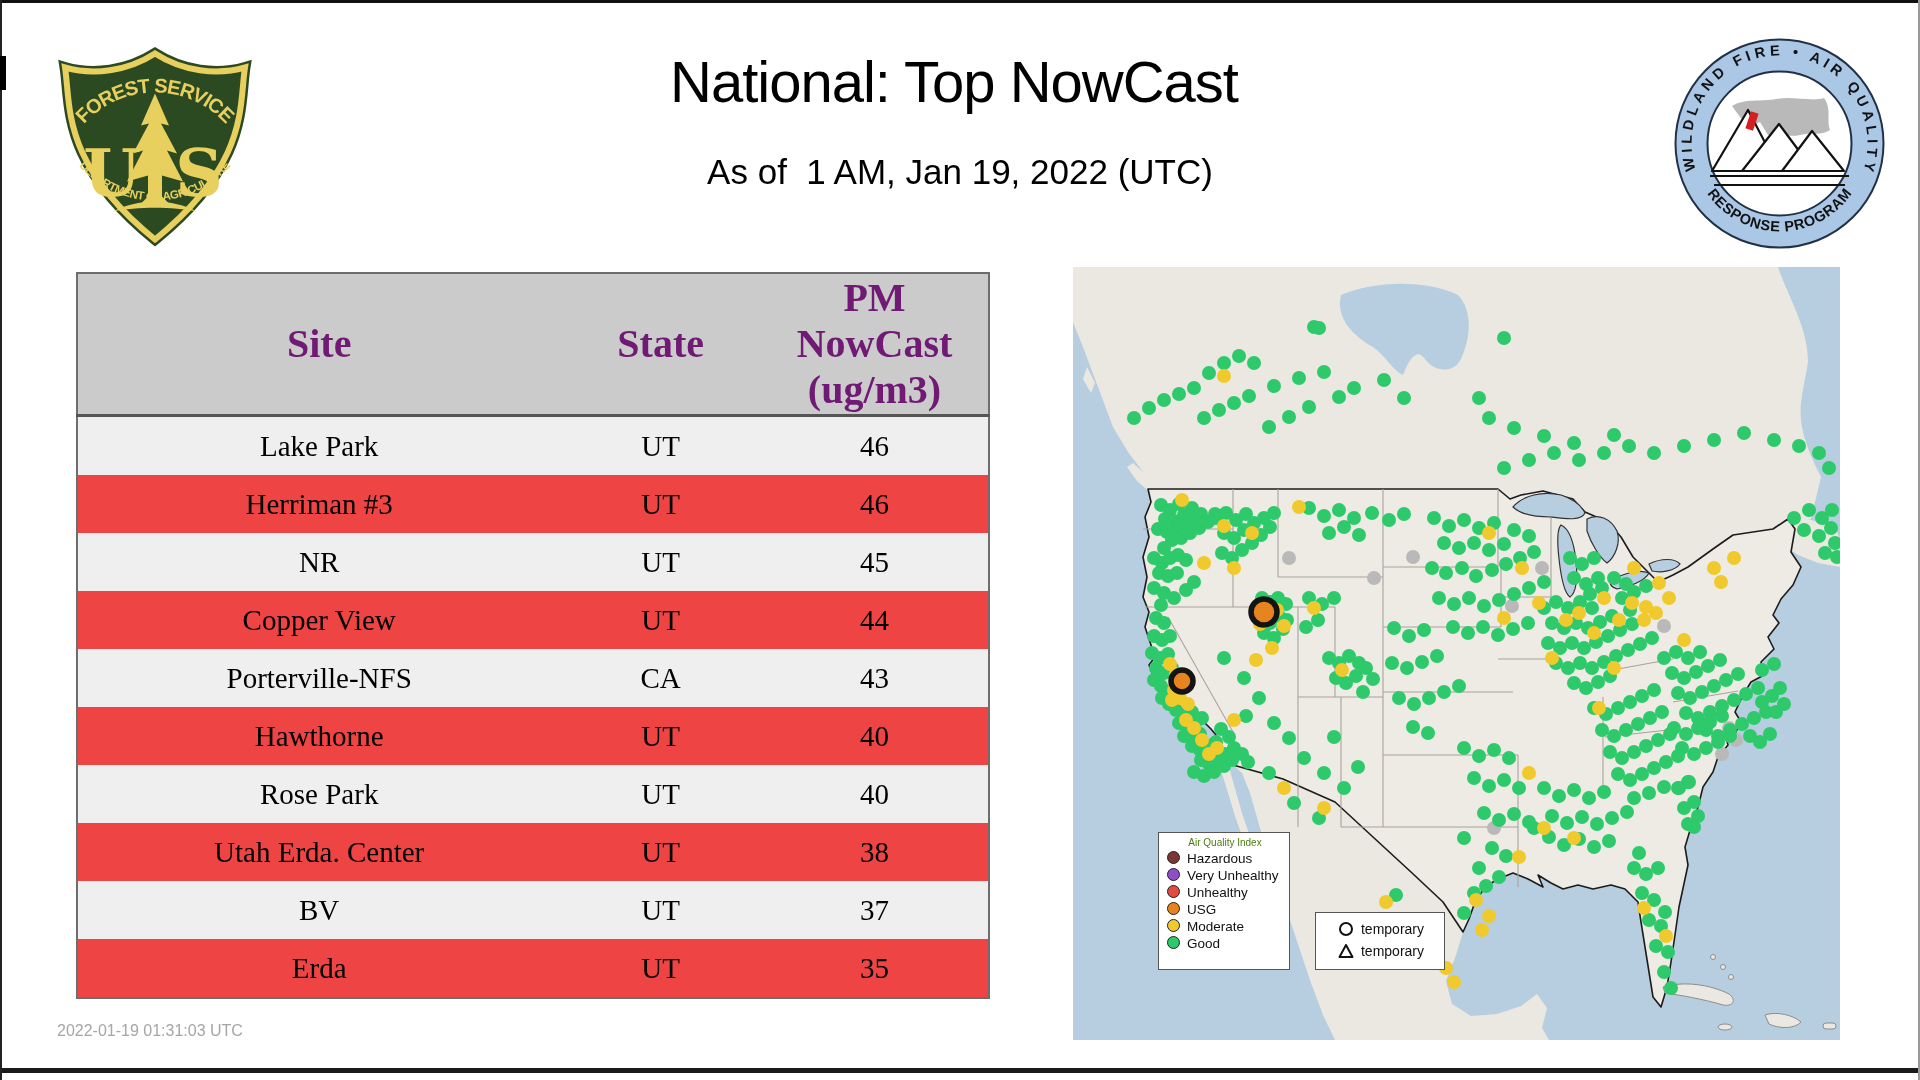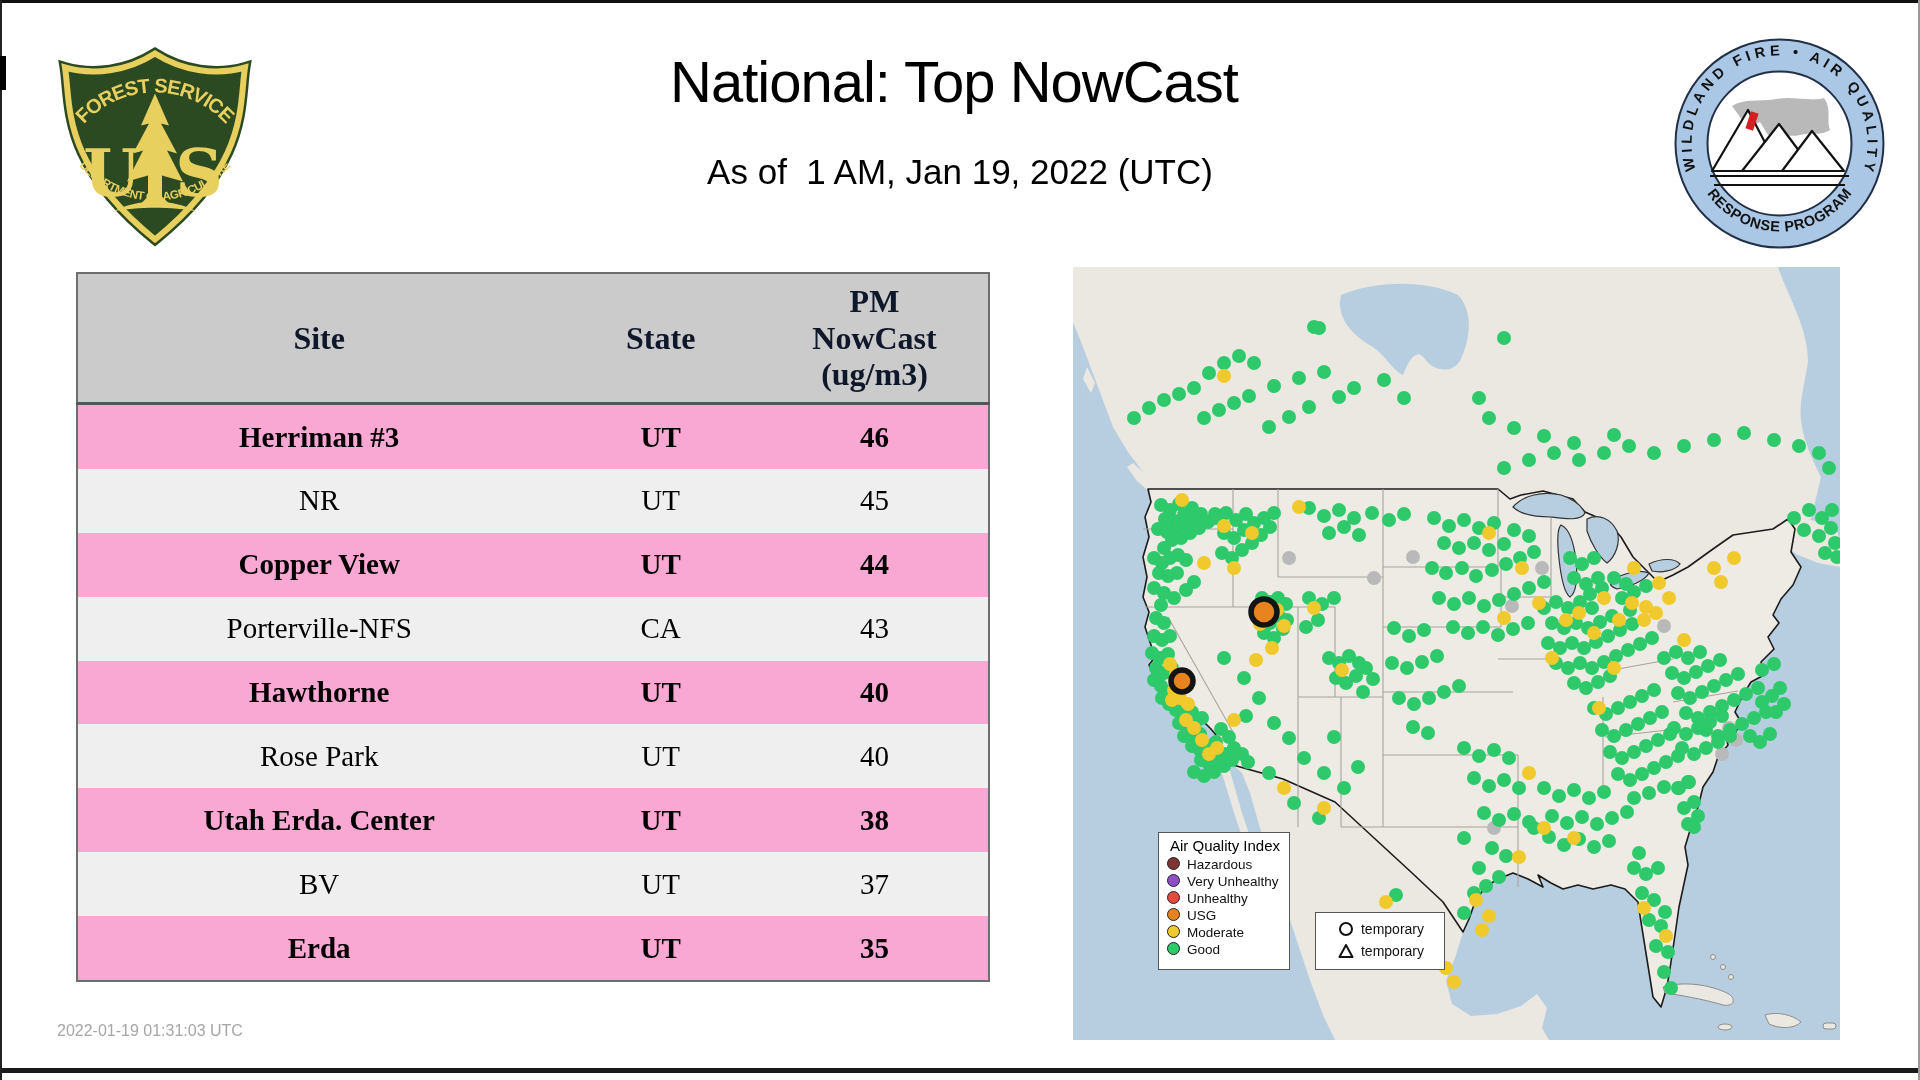--- a/index.html
+++ b/index.html
@@ -14,34 +14,34 @@
   .title{position:absolute;left:0;right:12px;top:48px;text-align:center;font-size:58px;
          letter-spacing:-1px;color:#000;}
   .subtitle{position:absolute;left:0;right:0;top:152px;text-align:center;font-size:35px;
          color:#000;white-space:pre;}
   .usfs-logo{position:absolute;left:55px;top:42px;width:200px;height:208px;}
   .wfaqrp-logo{position:absolute;left:1672px;top:36px;width:215px;height:215px;}
 
   .nowcast-table{position:absolute;left:76px;top:272px;width:914px;height:710px;
         border-collapse:collapse;font-family:"Liberation Serif",serif;
         border:2px solid #6e6e6e;table-layout:fixed;}
-  .nowcast-table th{background:#cbcbcb;font-size:32px;font-weight:bold;color:#0f172a;
+  .nowcast-table th{background:#cbcbcb;font-size:40px;font-weight:bold;color:#701a75;
         height:126px;vertical-align:middle;text-align:center;border-bottom:3px solid #555;line-height:1.15;}
   .nowcast-table td{font-size:29px;color:#000;height:58px;text-align:center;vertical-align:middle;padding:0;}
   .nowcast-table tr.odd td{background:#efefef;}
-  .nowcast-table tr.even td{background:#f9a8d4;font-weight:bold;}
+  .nowcast-table tr.even td{background:#ef4444;}
   .col-site{width:53%;} .col-state{width:22%;} .col-pm{width:25%;}
 
   .timestamp{position:absolute;left:57px;top:1022px;font-size:16px;color:#a6a6a6;}
 
   .map-wrap{position:absolute;left:1073px;top:267px;width:767px;height:773px;}
   .map-wrap svg{display:block;}
   .legend-aqi{position:absolute;left:85px;top:565px;width:132px;height:138px;background:#fff;
         border:1px solid #555;box-sizing:border-box;padding:4px 6px 2px 8px;}
-  .legend-aqi .lg-title{font-size:15px;color:#000000;text-align:center;margin-bottom:3px;}
+  .legend-aqi .lg-title{font-size:10px;color:#4d7c0f;text-align:center;margin-bottom:3px;}
   .legend-aqi .lg-item{display:flex;align-items:flex-start;height:17px;font-size:13.5px;color:#111;}
   .legend-aqi .sw{width:13px;height:13px;border-radius:50%;border:1.5px solid #222;
         margin-right:7px;flex:0 0 auto;box-sizing:border-box;}
   .legend-mk{position:absolute;left:242px;top:645px;width:130px;height:58px;background:#fff;
         border:1px solid #555;box-sizing:border-box;padding:5px 6px 2px 8px;}
   .legend-mk .lg-item{display:flex;align-items:center;height:22px;font-size:14px;color:#111;justify-content:center;}
   .legend-mk .mk{width:16px;height:16px;margin-right:7px;flex:0 0 auto;}
 </style>
 </head>
 <body>
@@ -112,20 +112,25 @@
         <col class="col-pm">
       </colgroup>
     <thead>
         <tr id="table-head-row">
           <th>Site</th>
           <th>State</th>
           <th>PM<br>NowCast<br>(ug/m3)</th>
         </tr>
       </thead>
     <tbody id="table-body">
+        <tr class="odd">
+          <td>Lake Park</td>
+          <td>UT</td>
+          <td>46</td>
+        </tr>
         <tr class="even">
           <td>Herriman #3</td>
           <td>UT</td>
           <td>46</td>
         </tr>
         <tr class="odd">
           <td>NR</td>
           <td>UT</td>
           <td>45</td>
         </tr>

